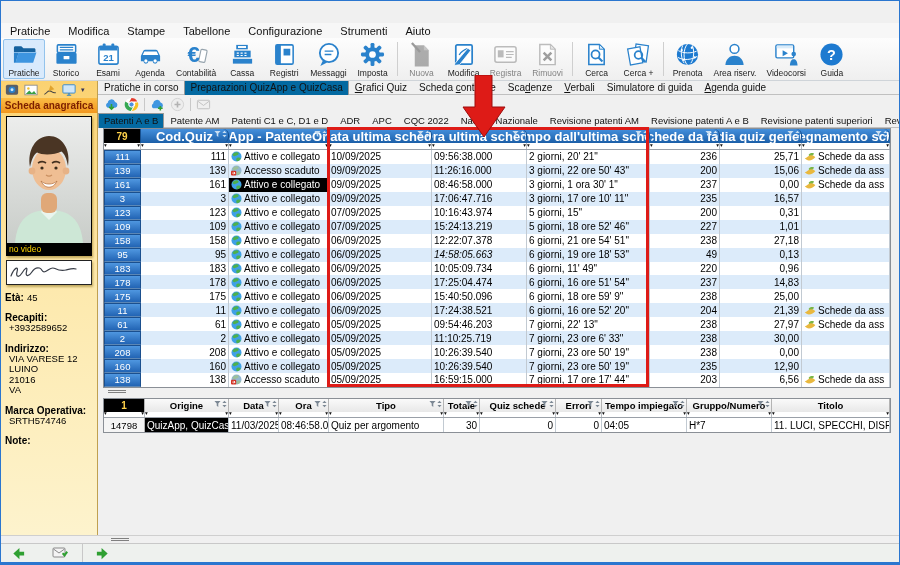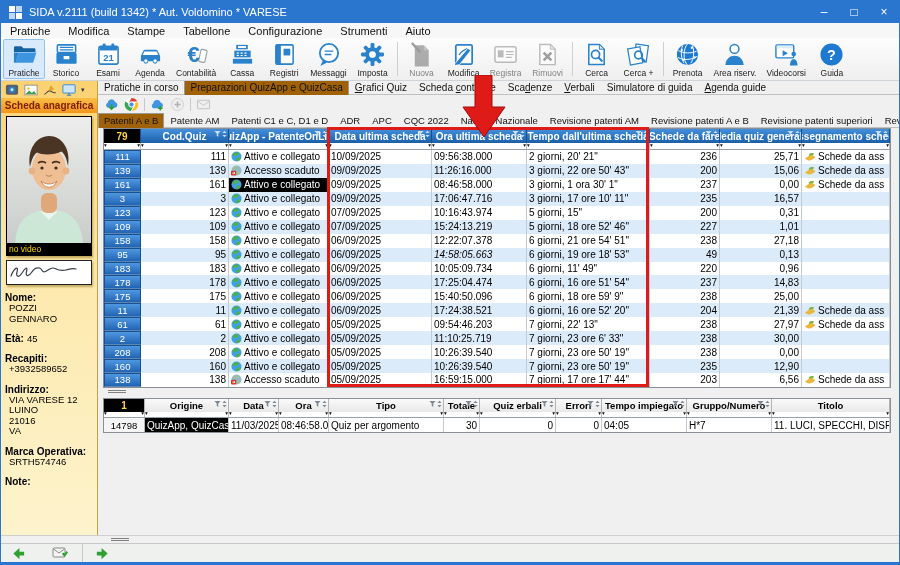--- a/index.html
+++ b/index.html
@@ -36,32 +36,32 @@
   .fields{padding:7px 4px 0 4px;font-size:9.5px;color:#000;}
   .fld{margin-bottom:9px;}
   .fld .flabel{font-weight:bold;font-size:10px;}
   .fld .fline{padding-left:4px;line-height:10.5px;}
   
   .main{position:absolute;top:80px;left:97px;right:0;bottom:27px;background:#f0f0f0;overflow:hidden;text-align:center;}
   .tabs{display:flex;align-items:flex-end;border-bottom:1px solid #c0c0c0;background:#f0f0f0;}
   .tabs1{height:14px;font-size:10px;}
   .tabs2{height:14px;font-size:9.5px;}
   .tab{padding:1px 5px 1px;white-space:nowrap;color:#111;border:1px solid transparent;border-bottom:none;}
-  .tab.active{background:#a16207;border-color:#999;position:relative;z-index:1;margin-bottom:-1px;padding-bottom:2px;}
+  .tab.active{background:#0369a1;border-color:#999;position:relative;z-index:1;margin-bottom:-1px;padding-bottom:2px;}
   .quick{height:19px;display:flex;align-items:center;gap:5px;padding:1px 6px;background:#f0f0f0;}
   .quick .ic{width:15px;height:15px;}
   .quick .dis{filter:grayscale(1);opacity:.55;}
   .q-sep{width:1px;height:13px;background:#c8c8c8;}
   
   .grid{position:absolute;left:5px;width:788px;border:1px solid #8a8f96;background:#fff;}
   .maintable{top:47px;}
   .bottomtable{top:317px;}
   .hrow{display:flex;}
   .maintable .hrow{height:14px;background:linear-gradient(180deg,#4490dd,#1b5fa8);}
-  .maintable .th{color:#fff;font-weight:bold;font-size:10px;}
+  .maintable .th{color:#fff;font-weight:bold;font-size:13px;border-radius:6px;}
   .bottomtable .hrow{height:13px;background:linear-gradient(180deg,#fafafa,#e8e8e8);}
   .bottomtable .th{color:#000;font-weight:bold;font-size:9.5px;}
   .th{display:flex;align-items:center;justify-content:center;overflow:hidden;white-space:nowrap;padding:0 1px;position:relative;}
   .maintable .th{border-right:1px solid #17508f;}
   .bottomtable .th{border-right:1px solid #b4b4b4;}
   .hic{position:absolute;right:1px;top:1px;display:flex;gap:1px;align-items:center;}
   .hic .ic{width:7px;height:8px;}
   .rn-h{background:#000;color:#ffd24a;font-weight:bold;font-size:10px;display:flex;align-items:center;justify-content:center;border-right:1px solid #17508f;}
   .bottomtable .rn-h{border-right:1px solid #b4b4b4;}
   .frow{display:flex;height:7px;background:#fff;border-bottom:1px solid #9aa0a8;}
@@ -91,36 +91,20 @@
   .red-rect{position:absolute;left:326px;top:126px;width:322px;height:260px;border:3px solid #de1b17;z-index:10;pointer-events:none;}
   .red-arrow{position:absolute;left:461px;top:74px;width:46px;height:64px;z-index:11;pointer-events:none;}
   .ic{display:inline-flex;}
   .ic svg{width:100%;height:100%;display:block;}
 </style>
 </head>
 <body>
 
 <div class="window">
 
-  <div class="titlebar">
-    <span class="app-logo ic">
-      <svg viewBox="0 0 13 13">
-          <rect x="0" y="0" width="6" height="6" fill="#fff"></rect>
-          <rect x="7" y="0" width="6" height="6" fill="#bcd8f4"></rect>
-          <rect x="0" y="7" width="6" height="6" fill="#bcd8f4"></rect>
-          <rect x="7" y="7" width="6" height="6" fill="#fff"></rect>
-        </svg>
-    </span>
-    <span>SIDA v.2111 (build 1342) * Aut. Voldomino * VARESE</span>
-    <span class="tcontrols">
-      <span class="wbtn">–</span>
-      <span class="wbtn">□</span>
-      <span class="wbtn">×</span>
-    </span>
-  </div>
 
   <div class="menubar" id="menubar">
       <span class="menu-item">Pratiche</span>
       <span class="menu-item">Modifica</span>
       <span class="menu-item">Stampe</span>
       <span class="menu-item">Tabellone</span>
       <span class="menu-item">Configurazione</span>
       <span class="menu-item">Strumenti</span>
       <span class="menu-item">Aiuto</span>
     </div>
@@ -398,21 +382,20 @@
         <path d="M34 64c4 4 12 4 16 0-2 4.5-5 6.2-8 6.2s-6-1.7-8-6.2z" fill="#fff" stroke="#b77748" stroke-width="0.8"></path>
       </svg>
       <div class="no-video">no video</div>
     </div>
     <div class="signature-box">
       <svg viewBox="0 0 84 23">
           <path d="M4 15c3-8 8-11 6-4-1.5 5 2 6 5 1s6-7 4.5-1.5 2.5 5 5 1 4.5-5.5 8-4.5 2 5.5 6 3.5 5.5-5 9.5-3 7 2.5 11 1.5 7-2 10-1" stroke="#3a3f49" fill="none" stroke-width="1.2" stroke-linecap="round"></path>
         </svg>
     </div>
     <div class="fields" id="side-fields">
-        <div class="fld"><span class="flabel">Nome:</span><div class="fline">POZZI</div><div class="fline">GENNARO</div></div>
         <div class="fld"><span class="flabel">Età:</span><span style="margin-left: 3px;">45</span></div>
         <div class="fld"><span class="flabel">Recapiti:</span><div class="fline">+3932589652</div></div>
         <div class="fld"><span class="flabel">Indirizzo:</span><div class="fline">VIA VARESE 12</div><div class="fline">LUINO</div><div class="fline">21016</div><div class="fline">VA</div></div>
         <div class="fld"><span class="flabel">Marca Operativa:</span><div class="fline">SRTH574746</div></div>
         <div class="fld"><span class="flabel">Note:</span></div>
       </div>
   </div>
 
   <div class="main">
     <div class="tabs tabs1" id="tabs1">
@@ -1123,21 +1106,21 @@
               </span>
               <span class="ic" style="width: 5px; height: 8px;">
                 <svg viewBox="0 0 6 9">
                   <path d="M0.5 3.2L3 0.5 5.5 3.2z" fill="#7c8894"></path>
                   <path d="M0.5 5.6L3 8.3 5.5 5.6z" fill="#7c8894"></path>
                 </svg>
               </span>
             </span>
           </div>
           <div class="th" style="width: 76px;">
-            <span class="tht">Quiz erbali</span>
+            <span class="tht">Quiz schede</span>
             <span class="hic">
               <span class="ic" style="width: 7px; height: 8px;">
                 <svg viewBox="0 0 8 8">
                   <path d="M0.5 0.5h7L4.9 3.4v3.9L3.1 6V3.4z" fill="#7c8894"></path>
                 </svg>
               </span>
               <span class="ic" style="width: 5px; height: 8px;">
                 <svg viewBox="0 0 6 9">
                   <path d="M0.5 3.2L3 0.5 5.5 3.2z" fill="#7c8894"></path>
                   <path d="M0.5 5.6L3 8.3 5.5 5.6z" fill="#7c8894"></path>

